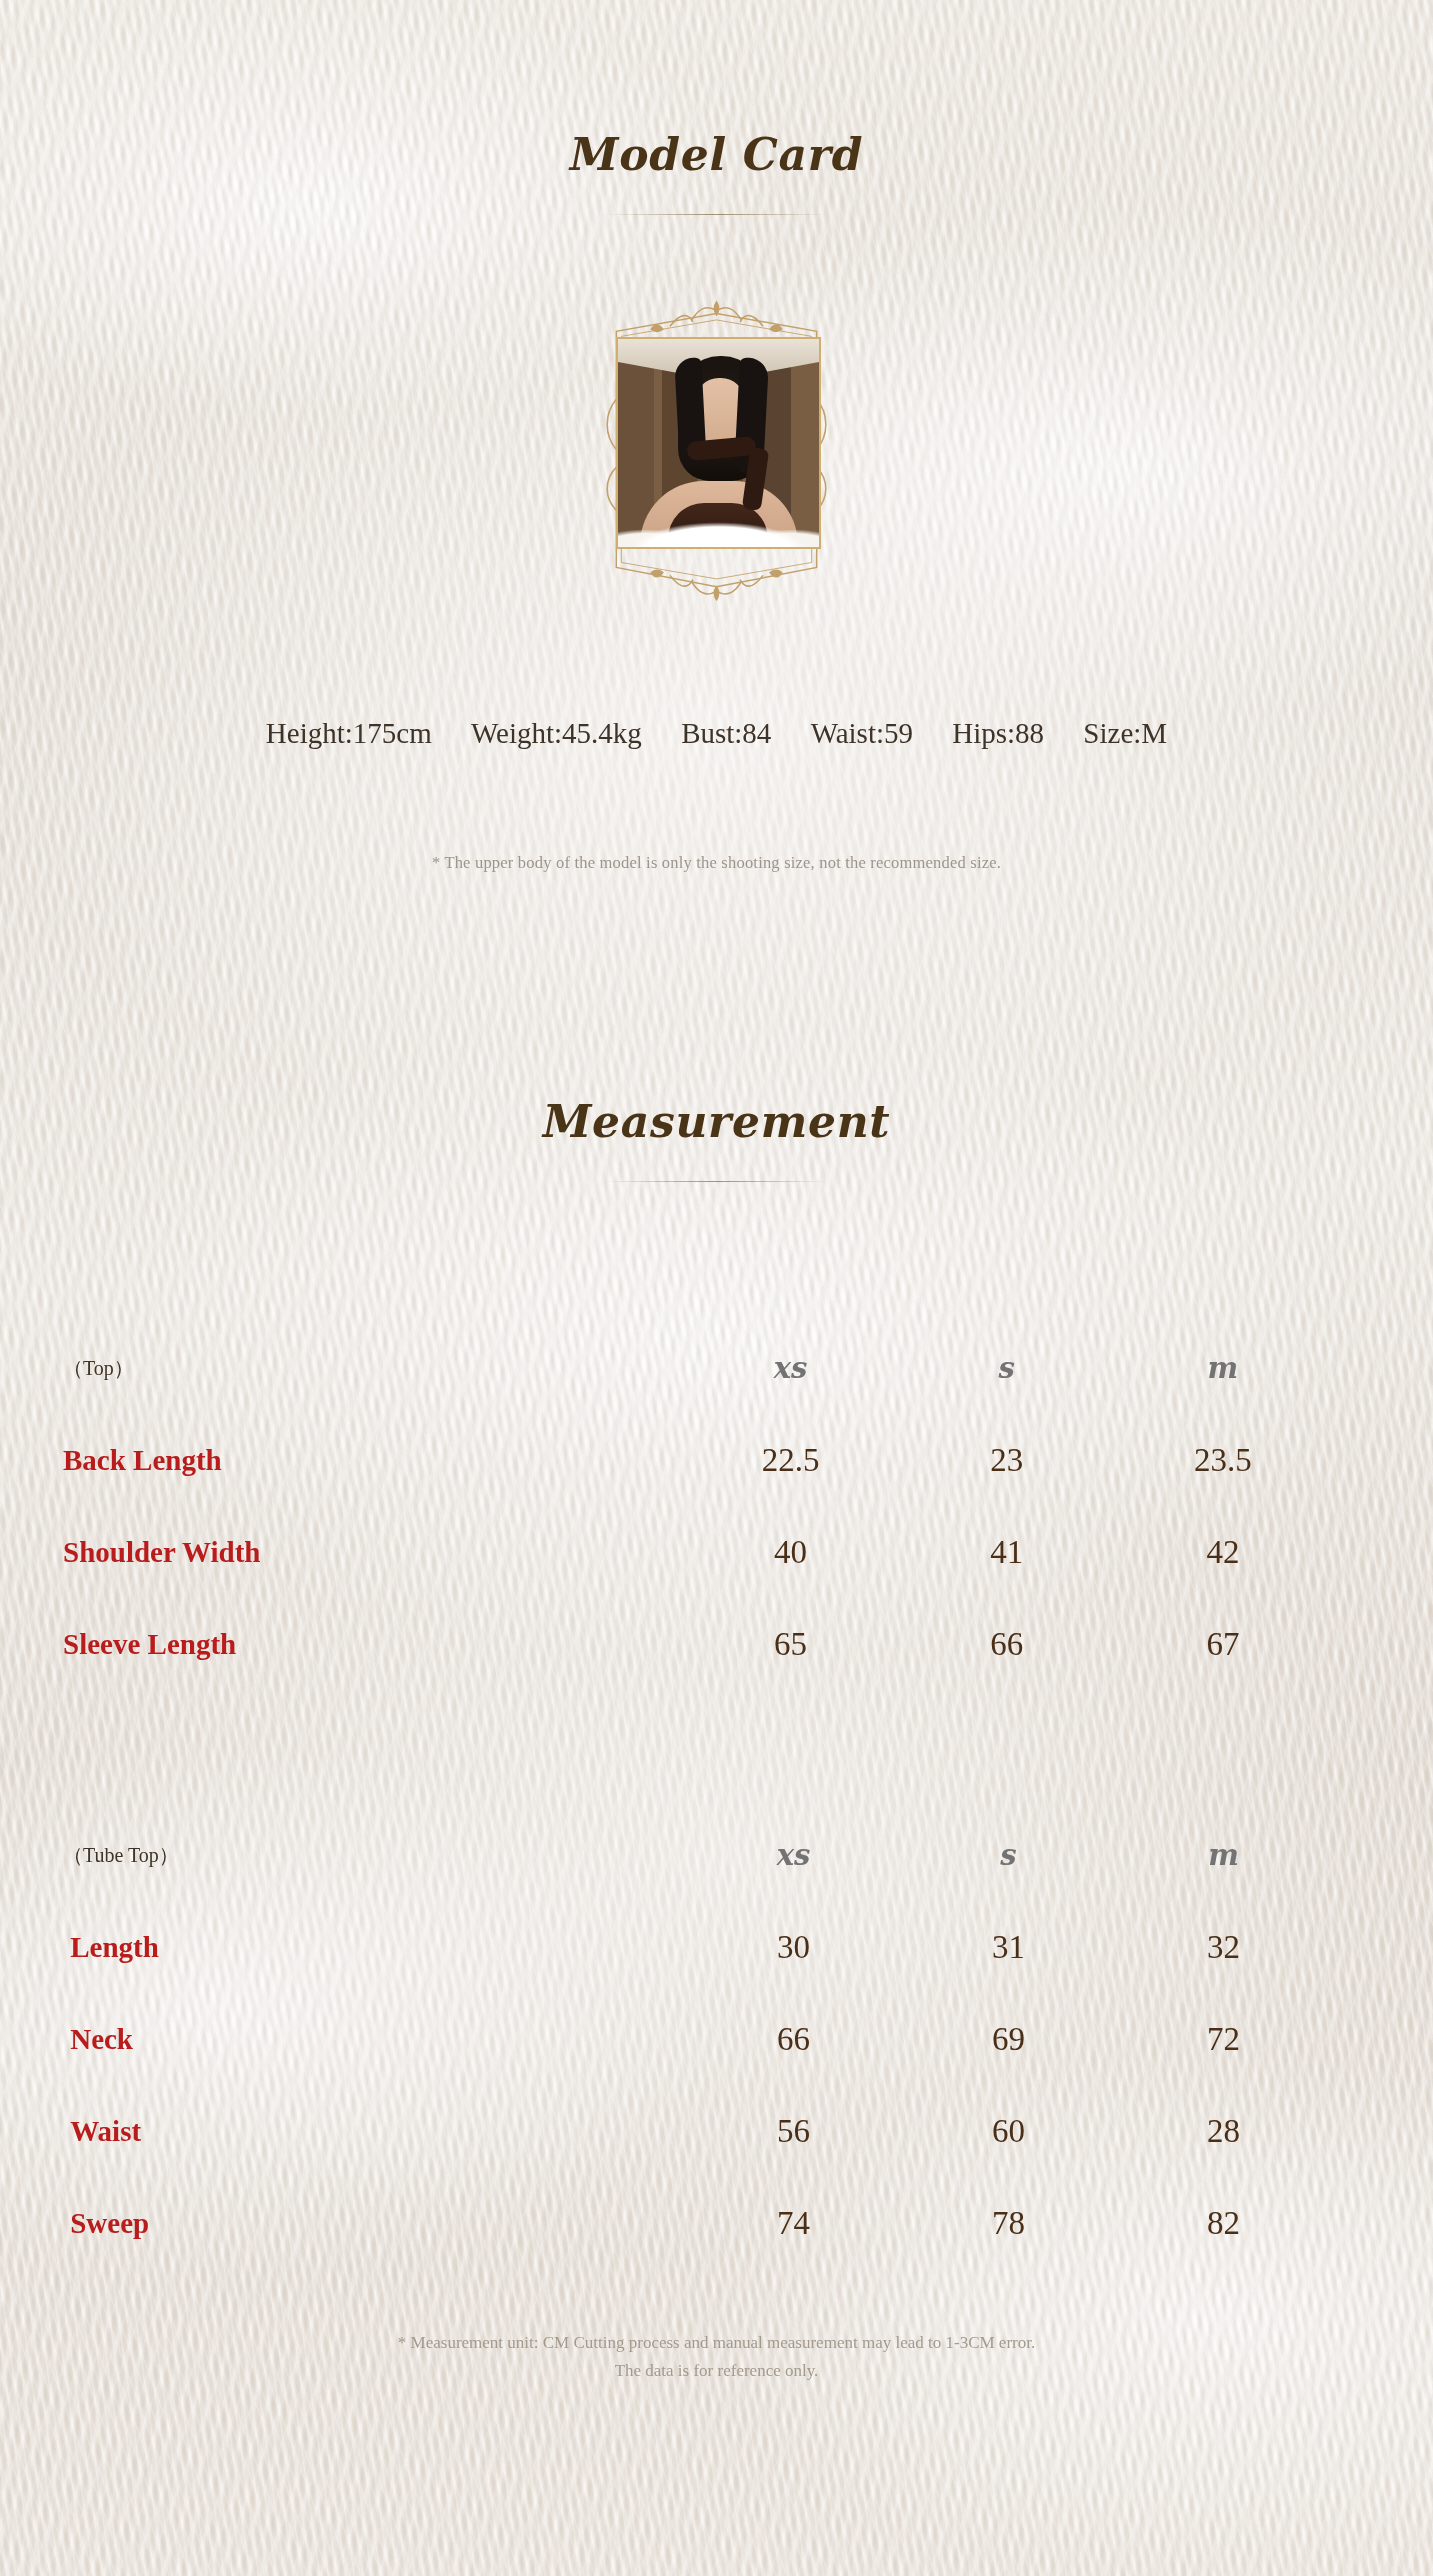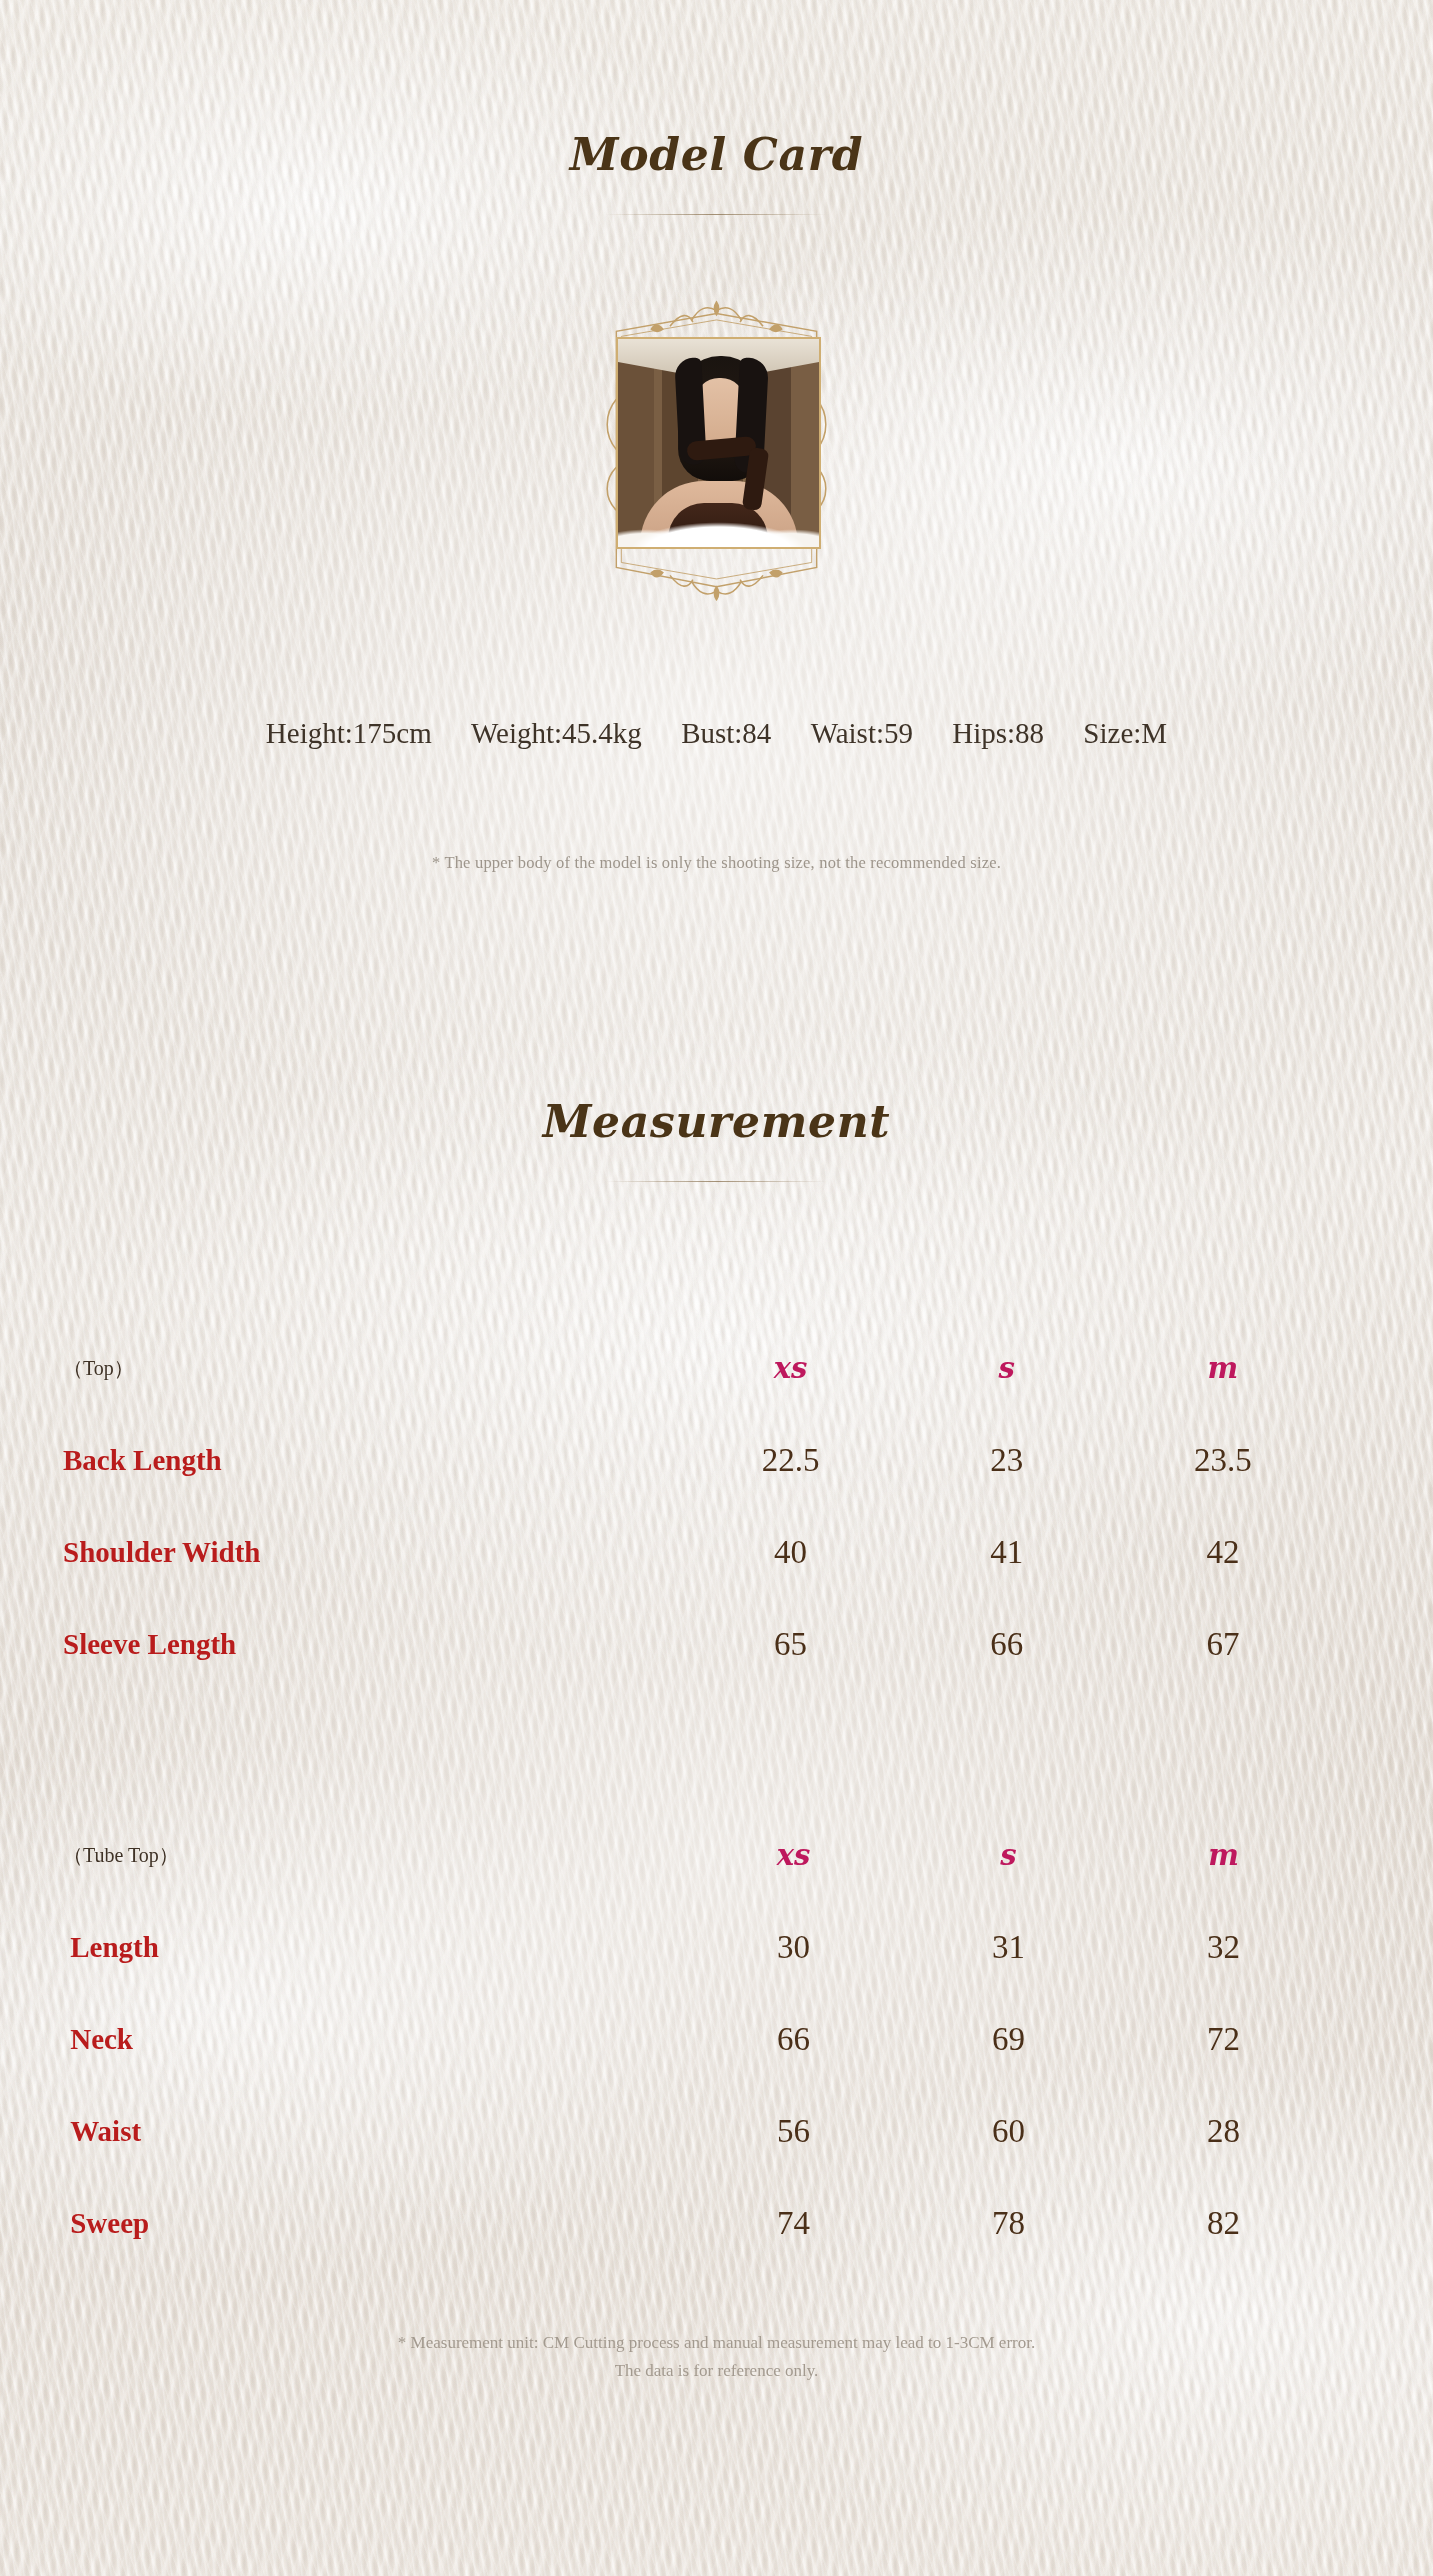--- a/index.html
+++ b/index.html
@@ -275,21 +275,21 @@
     font-weight: bold;
     font-family: "Liberation Serif", serif;
     width: 616px;
   }
   .group-label {
     color: #3f3226;
     font-size: 20px;
     font-weight: normal;
   }
   .size-head {
-    color: #be185d;
+    color: #737373;
     font-family: "DejaVu Serif", serif;
     font-style: italic;
     font-weight: bold;
     font-size: 29px;
     text-align: center;
     width: 215px;
   }
   .cell-val {
     text-align: center;
     color: #4a2f18;

